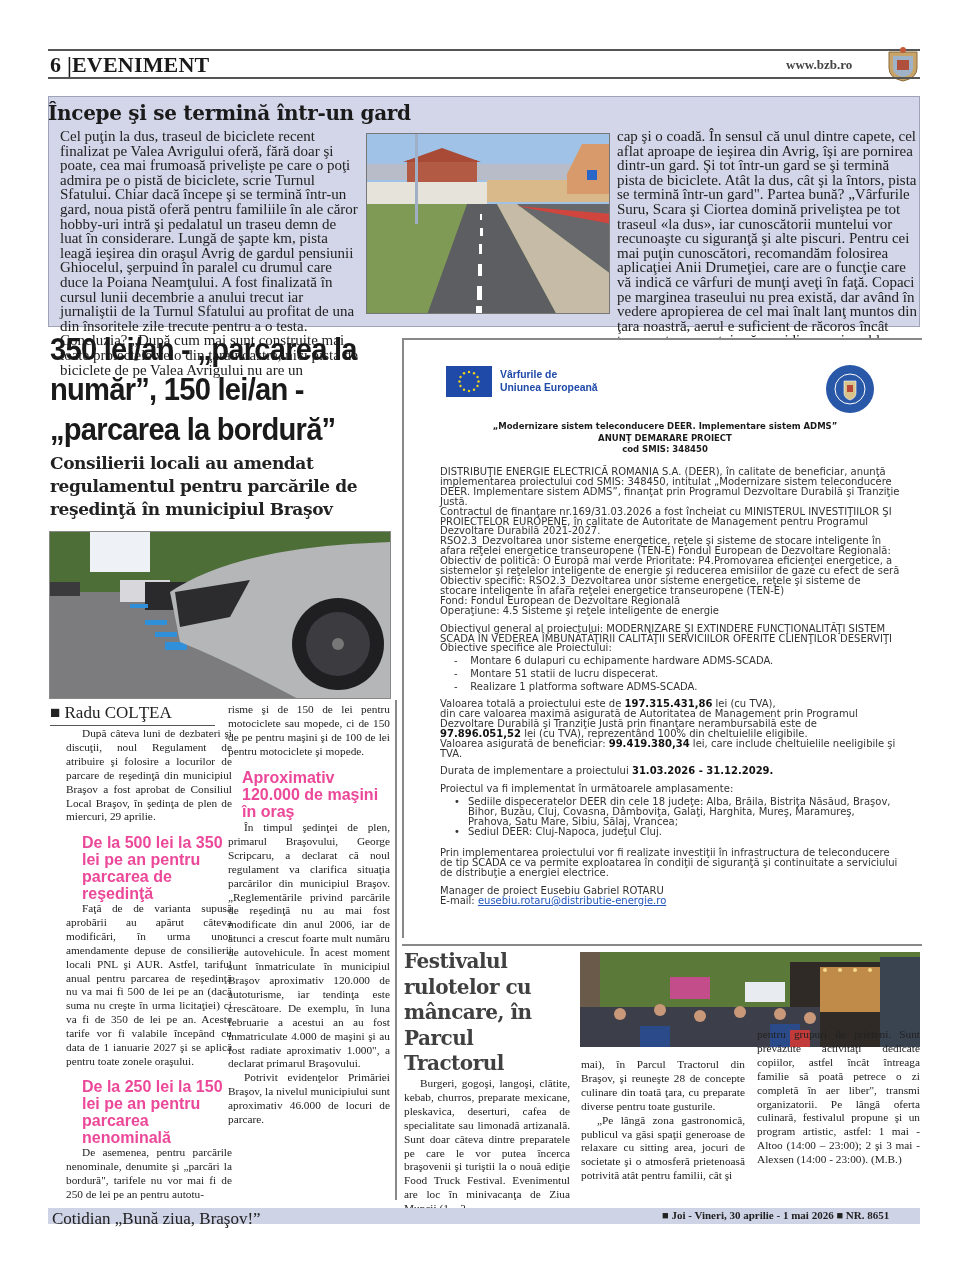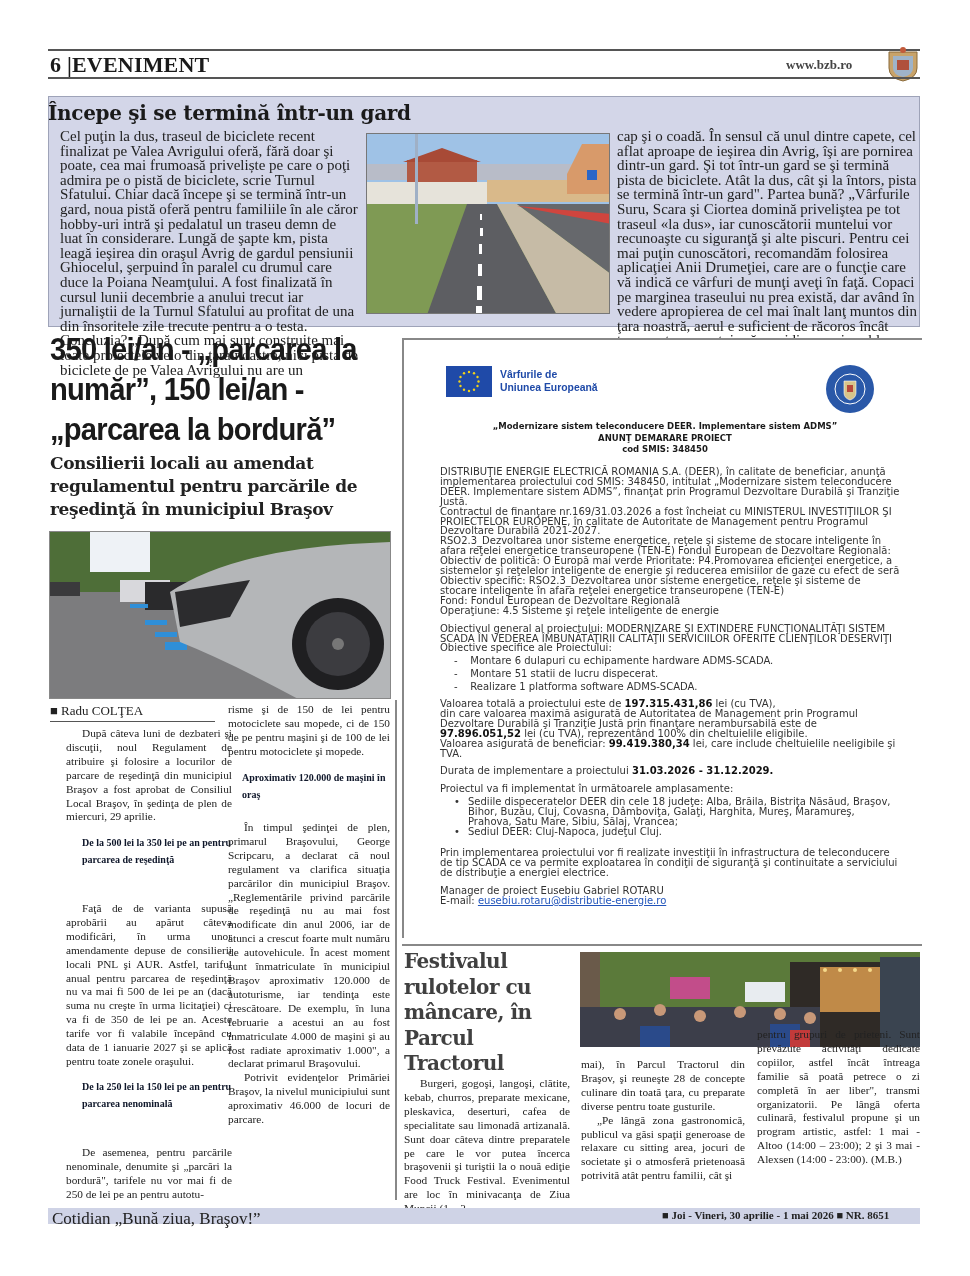--- a/index.html
+++ b/index.html
@@ -19,24 +19,24 @@
   .topbox-title { left: 48px; top: 101px; font-family: "DejaVu Serif", serif; font-weight: bold; font-size: 20px; color: #1a1a1a; letter-spacing: -0.3px; }
   .topbox-col { font-family: "Liberation Serif", serif; font-size: 15px; line-height: 14.6px; color: #222; }
   .topbox-col1 { left: 60px; top: 129px; width: 300px; }
   .topbox-col2 { left: 617px; top: 129px; width: 300px; }
   .topbox-photo { left: 366px; top: 133px; width: 244px; height: 181px; border: 1px solid #777; overflow: hidden; }
 
   
   .park-title { left: 50px; top: 330px; width: 350px; font-family: "Liberation Sans", sans-serif; font-weight: bold; font-size: 31px; line-height: 40px; color: #1a1a1a; letter-spacing: -0.8px; transform: scaleX(0.94); transform-origin: left top; }
   .park-sub { left: 50px; top: 452px; width: 350px; font-family: "DejaVu Serif", serif; font-weight: bold; font-size: 17px; line-height: 23px; color: #222; letter-spacing: -0.4px; }
   .park-photo { left: 49px; top: 531px; width: 342px; height: 168px; border: 1px solid #888; overflow: hidden; }
-  .byline { left: 50px; top: 703px; width: 165px; font-family: "Liberation Serif", serif; font-size: 13px; color: #222; border-bottom: 1px solid #555; padding-bottom: 2px; }
+  .byline { left: 50px; top: 703px; width: 165px; font-family: "Liberation Serif", serif; font-size: 17px; color: #222; border-bottom: 1px solid #555; padding-bottom: 2px; }
   .body-text { font-family: "Liberation Serif", serif; font-size: 11.3px; line-height: 13.9px; color: #222; text-align: justify; }
   .body-text p { text-indent: 16px; }
-  .sub-h { font-family: Liberation Serif, serif; font-weight: bold; font-size: 10px; line-height: 17px; color: #0f172a; }
+  .sub-h { font-family: Liberation Sans, sans-serif; font-weight: bold; font-size: 16px; line-height: 17px; color: #ec4899; }
   .col-a { left: 50px; width: 166px; margin-left: 16px; }
   .col-b { left: 228px; width: 162px; }
   .vrule { background: #888; width: 2px; }
 
   
   .notice { left: 402px; top: 338px; width: 520px; height: 600px; border: 2px solid #888; border-right: none; border-bottom: none; background: #fff; }
   .eu-flag { left: 446px; top: 366px; width: 46px; height: 31px; background: #1f4aa8; }
   .eu-text { left: 500px; top: 368px; font-family: "Liberation Sans", sans-serif; font-weight: bold; font-size: 10.4px; line-height: 13px; color: #1f4aa8; }
   .gov-seal { left: 826px; top: 365px; width: 48px; height: 48px; border-radius: 50%; background: #2a58a8; }
   .notice-head { left: 430px; top: 421px; width: 470px; text-align: center; font-family: "DejaVu Sans", sans-serif; font-weight: bold; font-size: 8.5px; line-height: 11.5px; color: #1a1a1a; }

